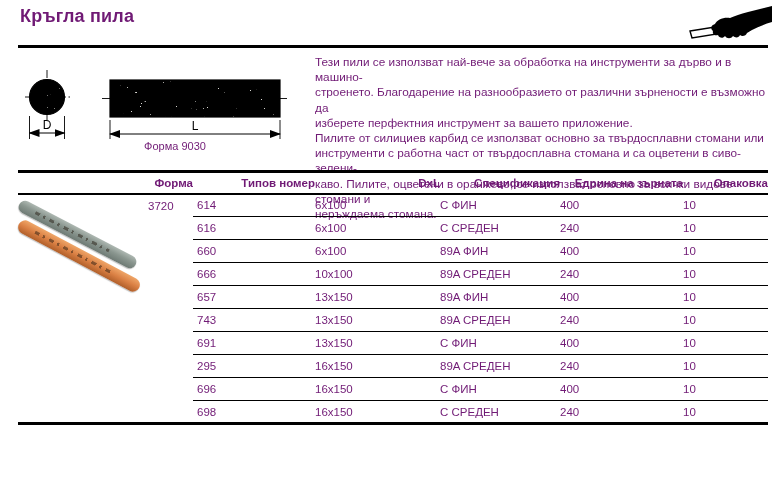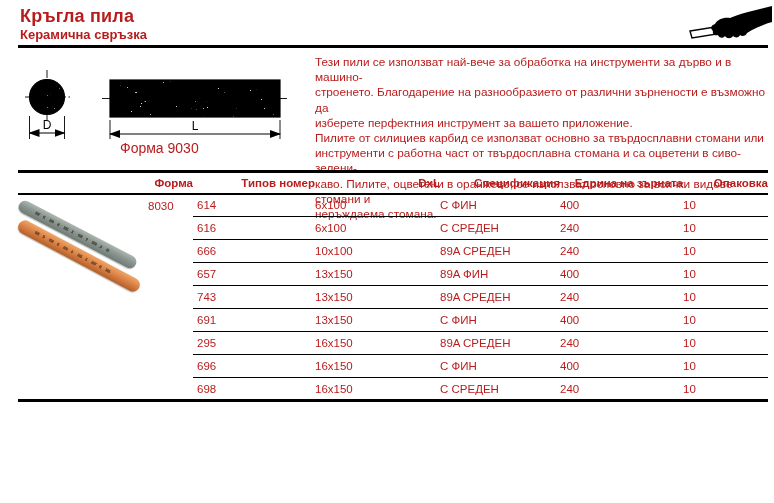--- a/index.html
+++ b/index.html
@@ -1,29 +1,29 @@
 <!DOCTYPE html>
 <html><head>
 <meta charset="utf-8">
 <style>
   * { margin:0; padding:0; box-sizing:border-box; }
   html,body { background:#ffffff; }
   .page {
     position:relative; width:774px; height:503px; background:#ffffff;
-    font-family:"Liberation Sans","DejaVu Sans",sans-serif; color:#b91c1c; overflow:hidden;
+    font-family:"Liberation Sans","DejaVu Sans",sans-serif; color:#701a75; overflow:hidden;
   }
   
   .title { position:absolute; left:20px; top:6px; font-size:18px; font-weight:bold; letter-spacing:.2px; }
   .subtitle { position:absolute; left:20px; top:27px; font-size:13px; font-weight:bold; }
   .hand-icon { position:absolute; left:688px; top:3px; width:84px; height:42px; }
   .top-rule { position:absolute; left:18px; top:45px; width:750px; height:3px; background:#000; }
 
   
   .diagram-svg { position:absolute; left:18px; top:52px; width:285px; height:92px; }
-  .diagram-caption { position:absolute; left:120px; top:140px; width:110px; font-size:14px; }
+  .diagram-caption { position:absolute; left:120px; top:140px; width:110px; text-align:center; font-size:11px; }
   .intro-text {
     position:absolute; left:315px; top:55px; width:456px;
     font-size:11.8px; line-height:15.2px; white-space:pre-line;
   }
 
   
   .product-photo { position:absolute; left:2px; top:192px; width:155px; height:108px; }
   .rod { position:absolute; border-radius:8px; box-shadow:0 1px 1px rgba(0,0,0,.25); }
   .rod-gray {
     left:10px; top:36px; width:131px; height:13px; transform:rotate(27.5deg);
@@ -54,21 +54,20 @@
   table.products tbody tr:last-child td.c-form { border-bottom:3px solid #000; }
   .c-form  { padding-left:130px !important; }
   .c-pad   { padding-left:4px !important; }
 </style>
 </head>
 <body>
 
 <div class="page">
 
   <h1 class="title">Кръгла пила</h1>
-  <h2 class="subtitle">Керамична свръзка</h2>
 
   <svg class="hand-icon" viewBox="0 0 84 42" aria-hidden="true">
     <polygon points="2,28 58,19 60,26 4,35" fill="#ffffff" stroke="#000" stroke-width="1.4"></polygon>
     <path fill="#000" d="M84,3 L60,9 C52,11 47,13 42,15 C35,14 29,17 27,21 C23,22 22,26 25,28 C24,31 27,33 30,32 C31,35 35,36 37,33 C39,36 43,36 45,33 C47,35 51,35 52,32 C54,34 58,33 59,30 L64,27 C70,24 77,21 84,19 Z"></path>
     <ellipse cx="39" cy="26" rx="10" ry="4.2" transform="rotate(-11 39 26)" fill="#000"></ellipse>
     <circle cx="31" cy="30" r="1.6" fill="#000"></circle>
   </svg>
   <div class="top-rule"></div>
 
   <svg class="diagram-svg" viewBox="0 0 285 92">
@@ -137,37 +136,45 @@
         <th class="c-form">Форма</th>
         <th class="c-pad">Типов номер</th>
         <th>DxL</th>
         <th>Спецификация</th>
         <th>Едрина на зърната</th>
         <th>Опаковка</th>
       </tr>
     </thead>
     <tbody id="table-body">
     <tr>
-      <td class="c-form">8030</td>
+      <td class="c-form">3720</td>
       <td class="c-pad">614</td>
       <td>6x100</td>
       <td>С ФИН</td>
       <td>400</td>
       <td>10</td>
     </tr>
 
     <tr>
       <td class="c-form"></td>
       <td class="c-pad">616</td>
       <td>6x100</td>
       <td>С СРЕДЕН</td>
       <td>240</td>
       <td>10</td>
     </tr>
 
+    <tr>
+      <td class="c-form"></td>
+      <td class="c-pad">660</td>
+      <td>6x100</td>
+      <td>89A ФИН</td>
+      <td>400</td>
+      <td>10</td>
+    </tr>
 
 
 
     <tr>
       <td class="c-form"></td>
       <td class="c-pad">666</td>
       <td>10x100</td>
       <td>89A СРЕДЕН</td>
       <td>240</td>
       <td>10</td>

